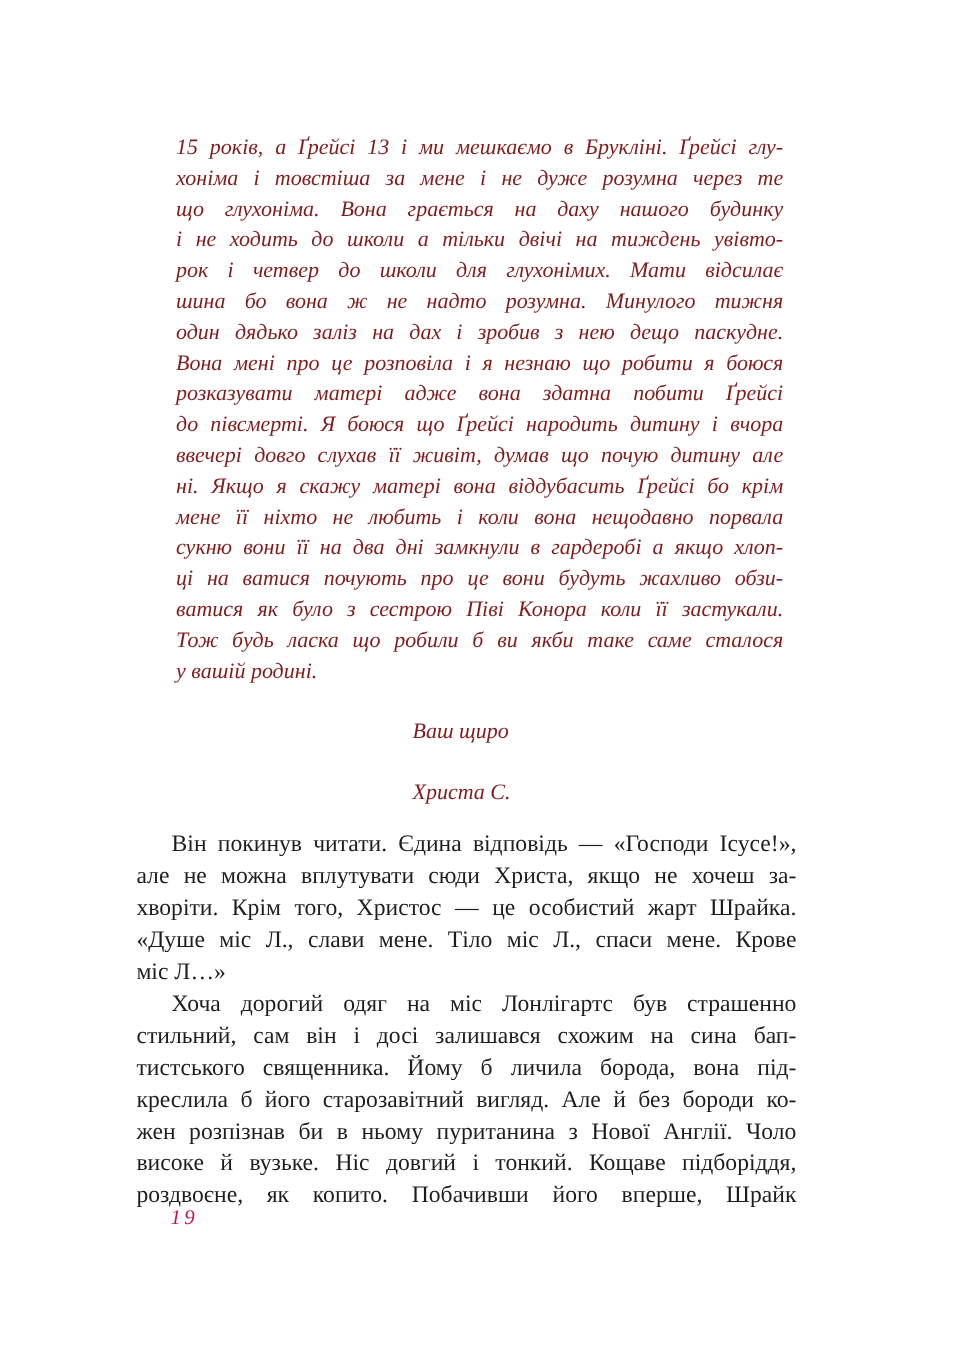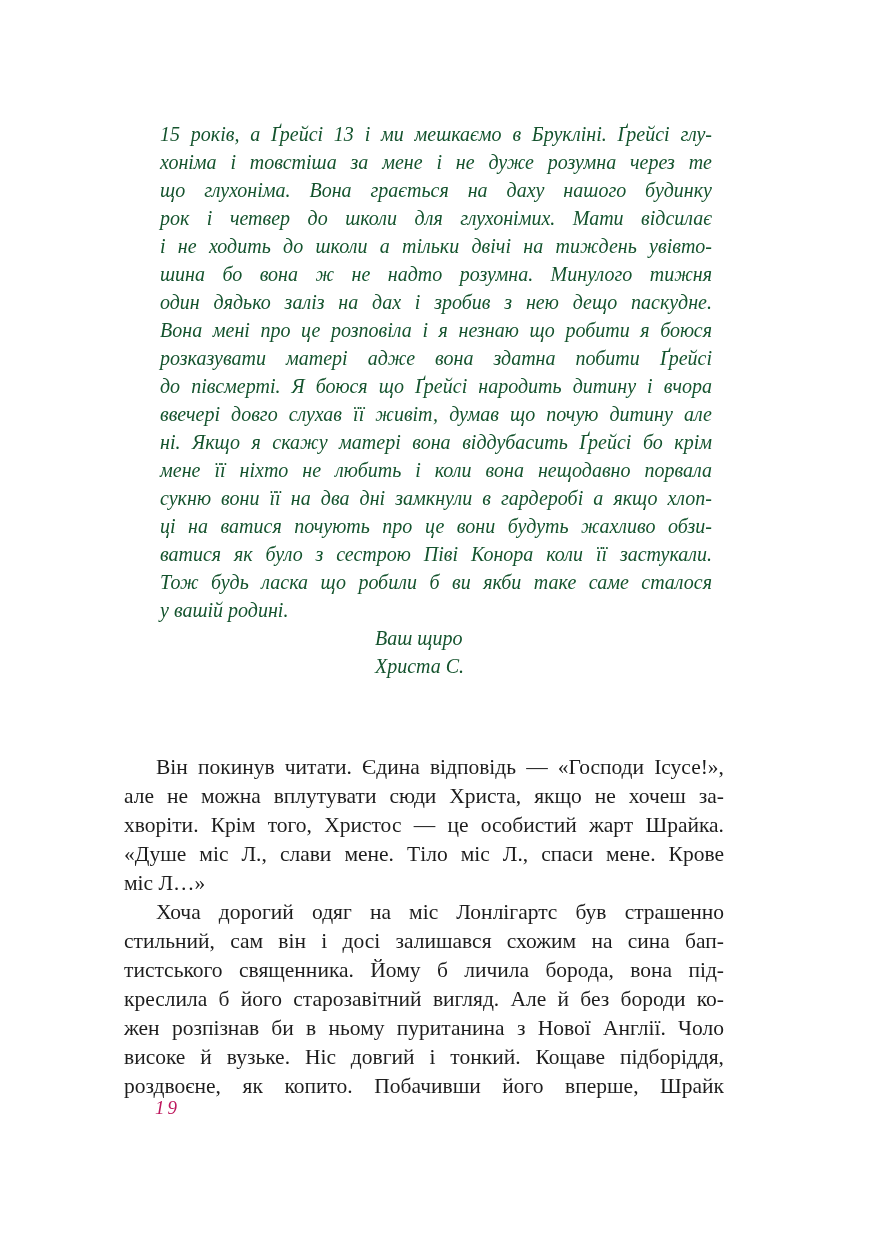--- a/index.html
+++ b/index.html
@@ -23,34 +23,35 @@
   }
   
   .letter {
     position: absolute;
     left: 160px;
     top: 120px;
     width: 552px;
     font-style: italic;
     font-size: 20px;
     line-height: 28px;
-    color: #14532d;
+    color: #7f1d1d;
   }
   .ln {
     text-align: justify;
     text-align-last: justify;
     white-space: normal;
   }
   .ln.end {
     text-align-last: left;
   }
   .ln.sig {
     text-align: right;
     text-align-last: left;
     padding-left: 215px;
+    margin-top: 27px;
   }
   
   .bodytext {
     position: absolute;
     left: 124px;
     top: 721px;
     width: 600px;
     font-size: 21.5px;
     line-height: 29px;
     color: #1d1d1d;
@@ -73,22 +74,22 @@
 </style>
 </head>
 <body>
 
 <div class="page">
 
   <div class="letter">
     <div class="ln">15 років, а Ґрейсі 13 і ми мешкаємо в Брукліні. Ґрейсі глу-</div>
     <div class="ln">хоніма і товстіша за мене і не дуже розумна через те</div>
     <div class="ln">що глухоніма. Вона грається на даху нашого будинку</div>
+    <div class="ln">і не ходить до школи а тільки двічі на тиждень увівто-</div>
     <div class="ln">рок і четвер до школи для глухонімих. Мати відсилає</div>
-    <div class="ln">і не ходить до школи а тільки двічі на тиждень увівто-</div>
     <div class="ln">шина бо вона ж не надто розумна. Минулого тижня</div>
     <div class="ln">один дядько заліз на дах і зробив з нею дещо паскудне.</div>
     <div class="ln">Вона мені про це розповіла і я незнаю що робити я боюся</div>
     <div class="ln">розказувати матері адже вона здатна побити Ґрейсі</div>
     <div class="ln">до півсмерті. Я боюся що Ґрейсі народить дитину і вчора</div>
     <div class="ln">ввечері довго слухав її живіт, думав що почую дитину але</div>
     <div class="ln">ні. Якщо я скажу матері вона віддубасить Ґрейсі бо крім</div>
     <div class="ln">мене її ніхто не любить і коли вона нещодавно порвала</div>
     <div class="ln">сукню вони її на два дні замкнули в гардеробі а якщо хлоп-</div>
     <div class="ln">ці на ватися почують про це вони будуть жахливо обзи-</div>

